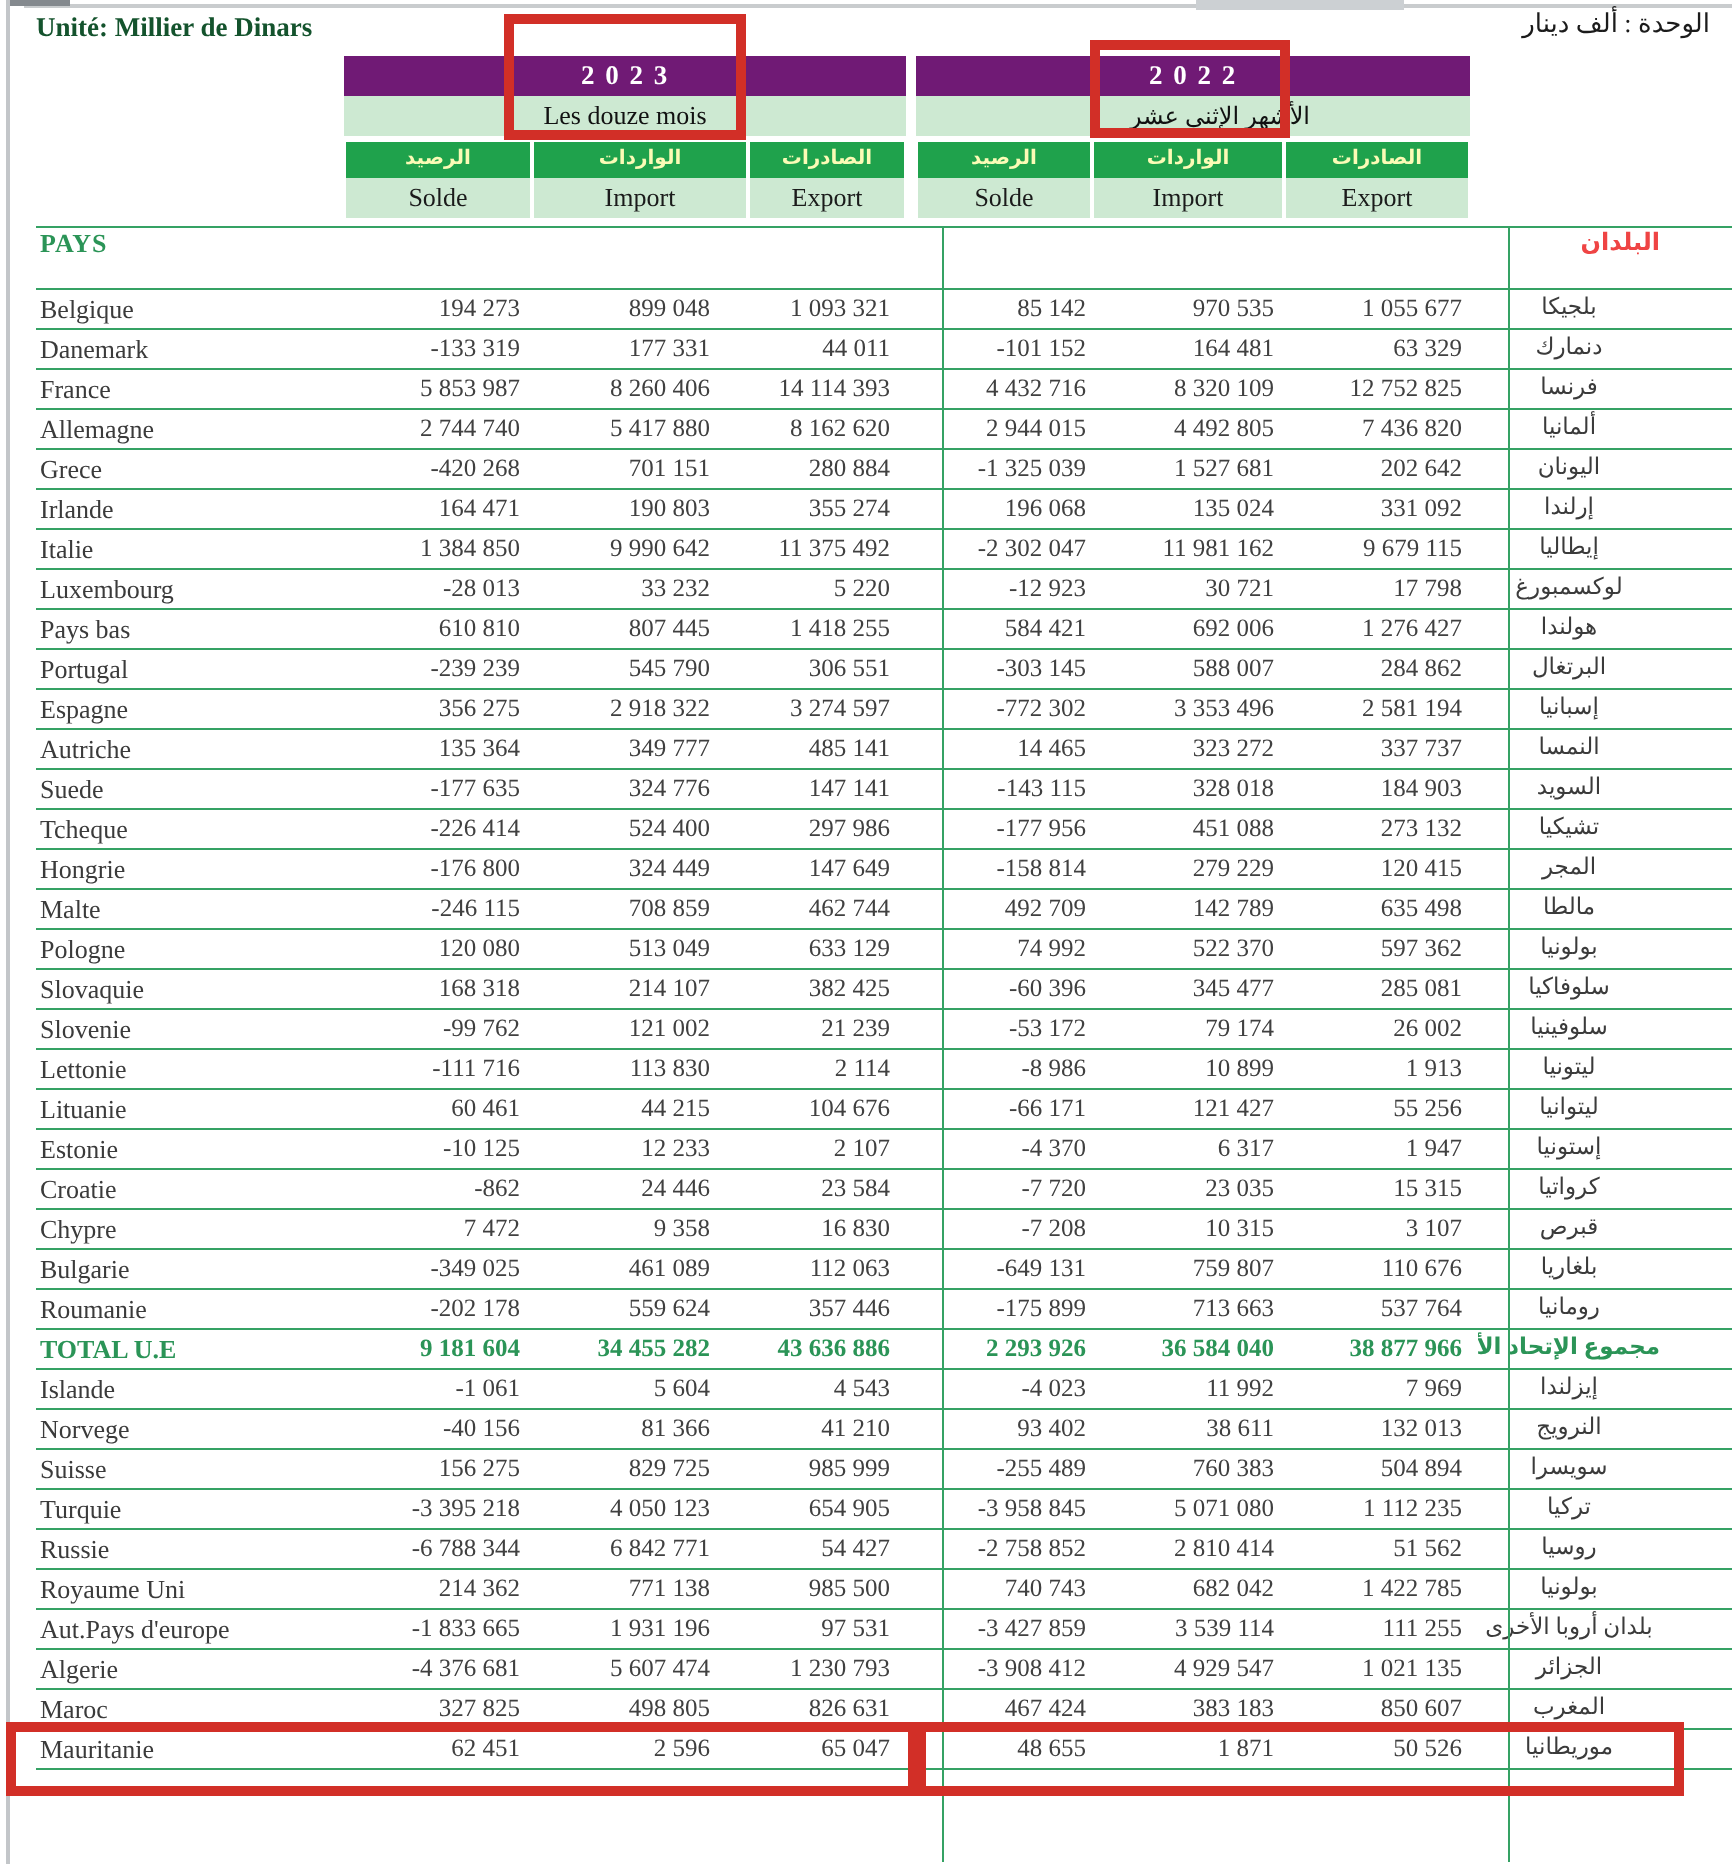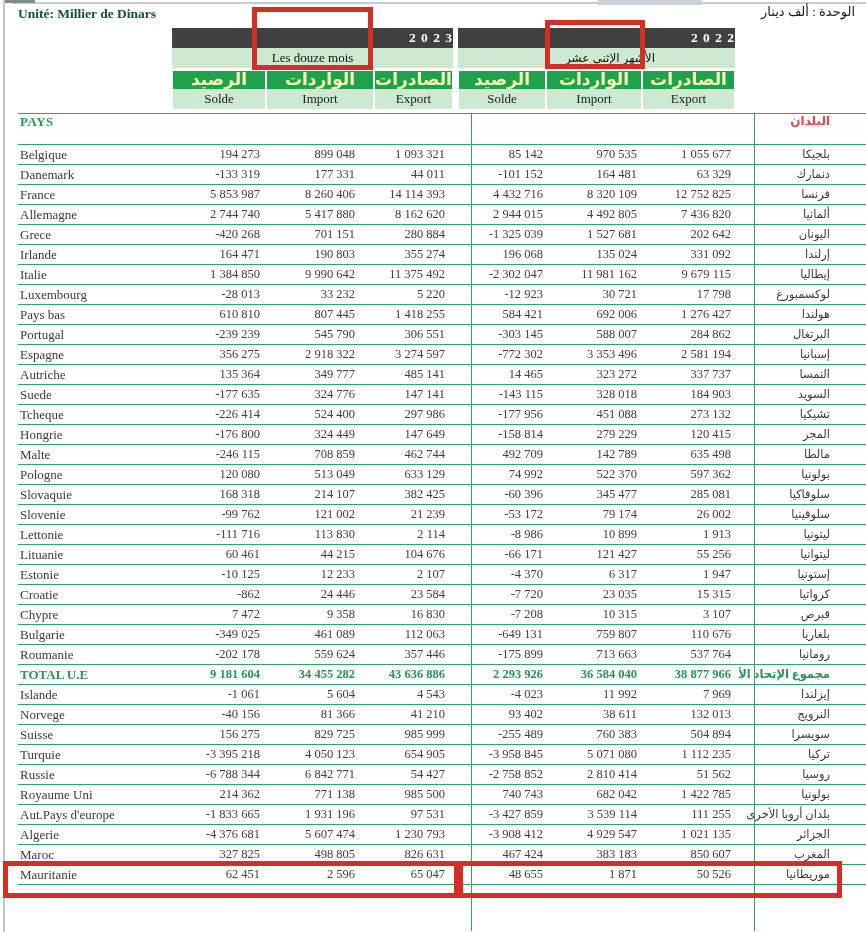--- a/index.html
+++ b/index.html
@@ -15,47 +15,47 @@
 
   .unit-fr { position:absolute; left:18px; top:6px; font-weight:bold; font-size:13.5px; color:#14532d; }
   .unit-ar { position:absolute; right:11px; top:4px; font-size:13px; color:#1b1b1b; direction:rtl; }
 
   
   .cols { display:grid; grid-template-columns:154px 94px 108px 79px 5px 88px 96px 93px 4px 127px; }
 
   
   .hdr { position:absolute; left:18px; top:28px; width:848px;
          grid-template-rows:20px 20px 3px 18px 20px; }
-  .ybar { background:#404040; color:#fff; font-weight:bold; font-size:13.5px;
-          text-align:right; line-height:20px; letter-spacing:1px; }
+  .ybar { background:#701a75; color:#fff; font-weight:bold; font-size:13.5px;
+          text-align:center; line-height:20px; letter-spacing:1px; }
   .y23 { grid-row:1; grid-column:2/5; }
   .y22 { grid-row:1; grid-column:6/9; }
   .sub { background:#cde9d2; color:#111; font-size:13px; text-align:center; line-height:20px; }
   .s23 { grid-row:2; grid-column:2/5; }
   .s22 { grid-row:2; grid-column:6/9; direction:rtl; font-size:12px;padding-left:27px; }
-  .albl { grid-row:4; background:#1fa24c; color:#fbfbb6; font-size:17px; font-weight:bold;
+  .albl { grid-row:4; background:#1fa24c; color:#fbfbb6; font-size:10px; font-weight:bold;
           text-align:center; line-height:18px; direction:rtl; margin:0 1px; }
   .flbl { grid-row:5; background:#cde9d2; color:#1b1b1b; font-size:13px;
           text-align:center; line-height:20px; margin:0 1px; }
   .gc2{grid-column:2}.gc3{grid-column:3}.gc4{grid-column:4}
   .gc6{grid-column:6}.gc7{grid-column:7}.gc8{grid-column:8}
 
   
   .table { position:absolute; left:18px; top:113px; width:848px; }
   .row { height:20px; border-bottom:1px solid #35a264; }
   .row > div { line-height:19px; overflow:hidden; white-space:nowrap; }
   .row-head { height:32px; border-top:1px solid #35a264; }
   .row-head > div { line-height:15px; }
   .pays   { font-weight:bold; color:#2b9457; font-size:13px; padding-left:2px; letter-spacing:.5px; }
   .pays-ar{ font-weight:bold; color:#ef4444; font-size:12px; text-align:right; padding-right:36px; direction:rtl; }
   .name-cell { font-size:13px; color:#3b3b3b; padding-left:2px; }
   .num { font-size:12.5px; color:#404040; text-align:right; }
   .c-s23{padding-right:6px}.c-i23{padding-right:19px}.c-e23{padding-right:8px}
   .c-s22{padding-right:3px}.c-i22{padding-right:5px}.c-e22{padding-right:4px}
-  .arname { font-size:11.5px; color:#3b3b3b; text-align:right; padding-right:36px; direction:rtl; }
+  .arname { font-size:11.5px; color:#3b3b3b; text-align:center; padding-right:36px; direction:rtl; }
   .total .name-cell, .total .num, .total .arname { color:#2b9457; font-weight:bold; }
 
   
   .vline { position:absolute; top:113px; width:1px; height:818px; background:#35a264; }
   .vline1 { left:471px; }  .vline2 { left:754px; }
 
   
   .redbox { position:absolute; border:5px solid #d22f27; background:transparent; }
   .rb-2023 { left:252px; top:7px;  width:121px; height:63px; }
   .rb-2022 { left:545px; top:20px; width:100px; height:49px; }

